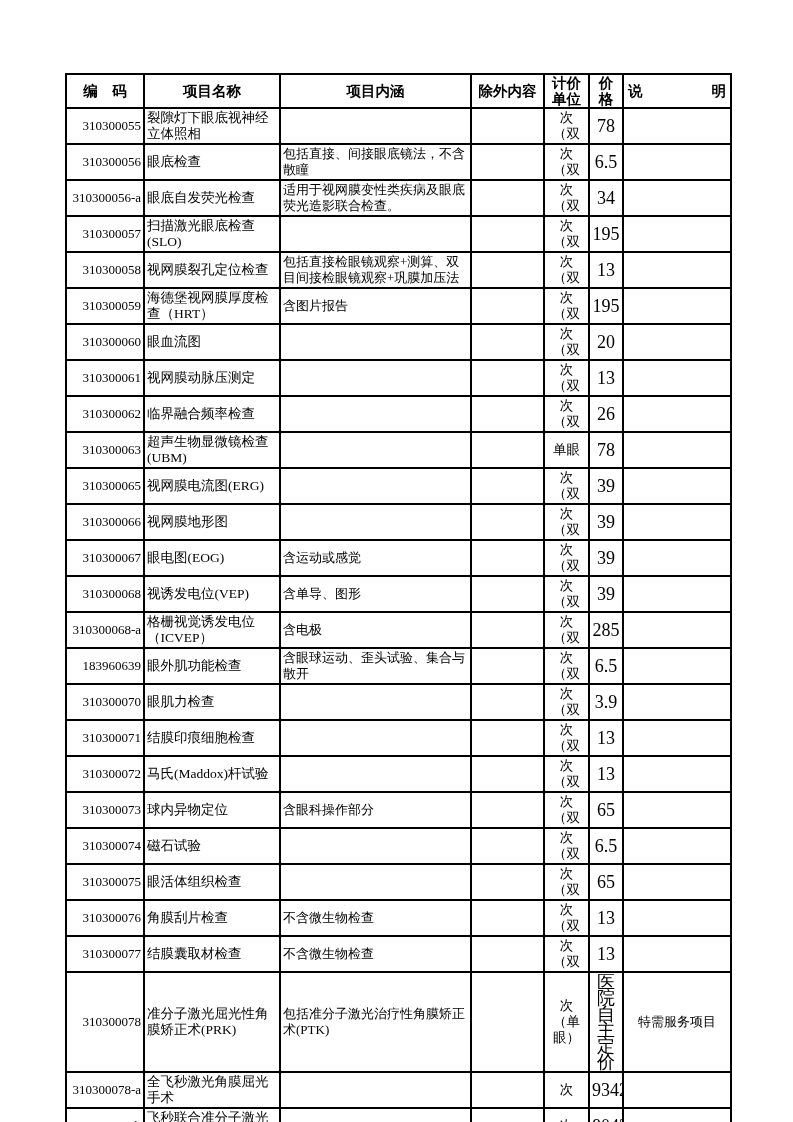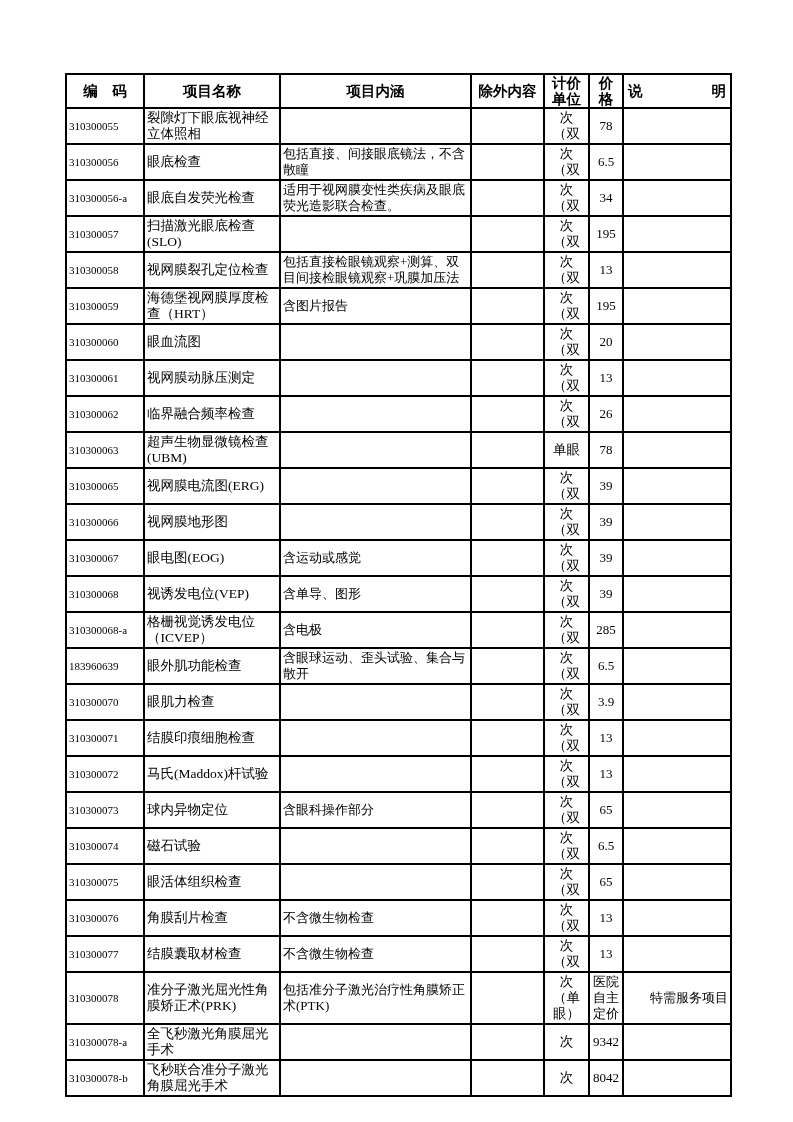--- a/index.html
+++ b/index.html
@@ -40,27 +40,27 @@
     text-align: center;
     height: 32px;
     padding: 0 2px;
   }
   td {
     font-size: 13.5px;
     line-height: 16px;
     height: 30px;
   }
   .pre { white-space: pre-line; }
-  .c-code { font-size: 11px; text-align: left; padding-left: 2px; letter-spacing: 0; }
+  .c-code { font-size: 13px; text-align: right; padding-left: 2px; letter-spacing: 0; }
   .c-name { text-align: left; }
   .c-content { font-size: 13px; text-align: left; border-radius: 12px; }
   .c-excl { }
   .c-unit { text-align: center; }
-  .c-price { text-align: center; font-size: 13px; }
-  .c-note { text-align: right; font-size: 13px; }
+  .c-price { text-align: center; font-size: 18px; }
+  .c-note { text-align: center; font-size: 13px; }
   th.note-header { padding: 0 4px; }
   .spread {
     display: flex;
     justify-content: space-between;
     align-items: center;
     width: 100%;
   }
 </style>
 </head>
 <body>

